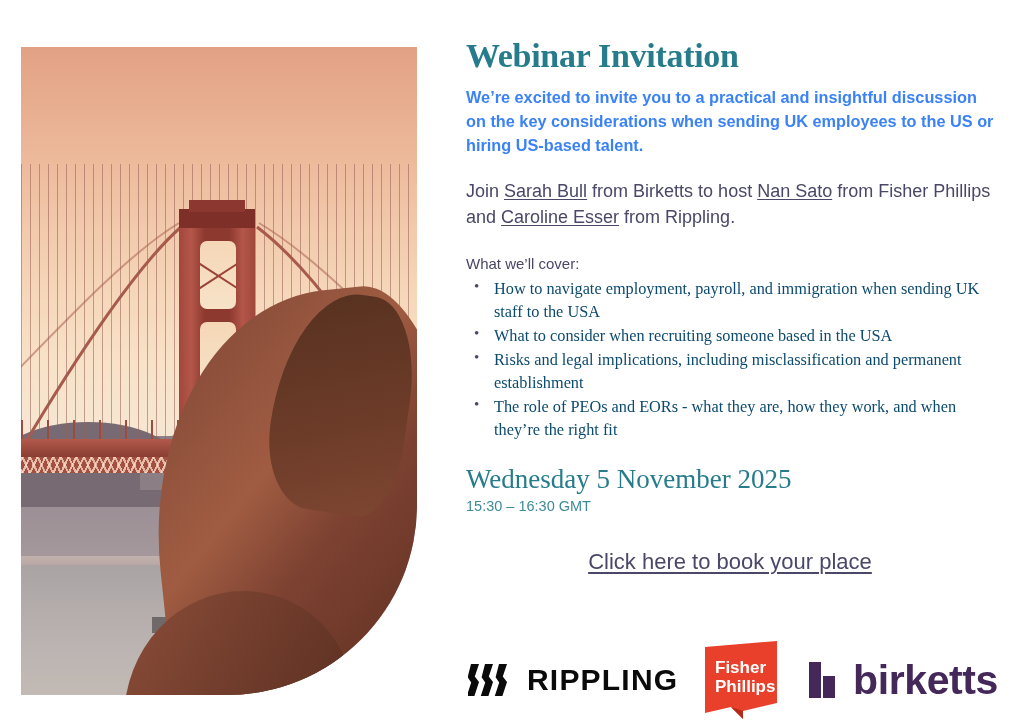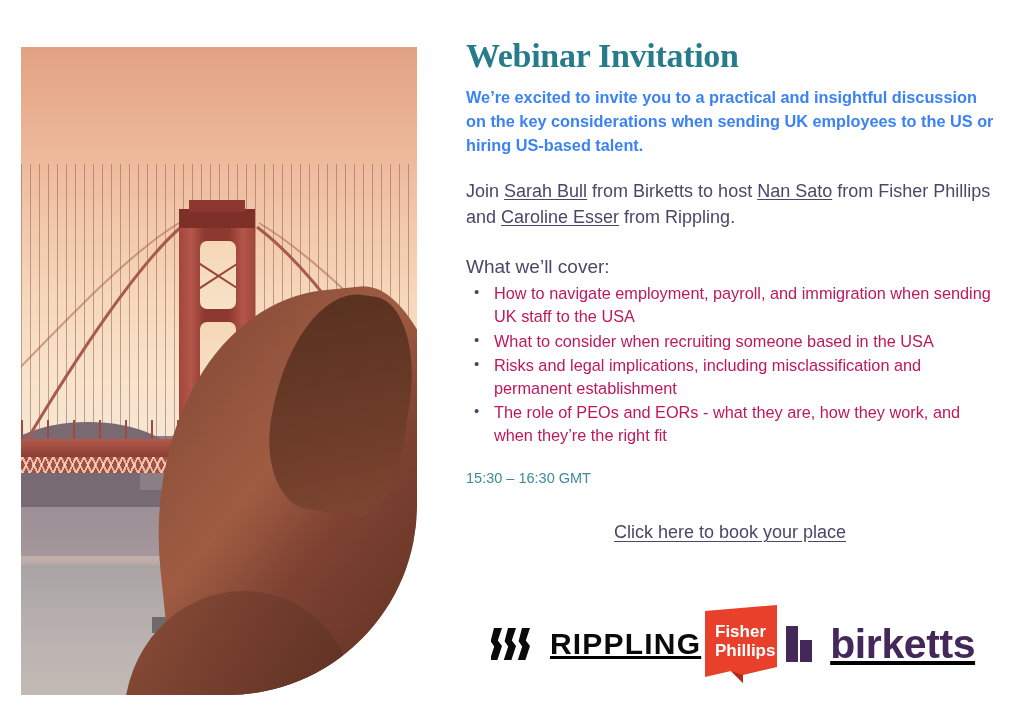--- a/index.html
+++ b/index.html
@@ -295,38 +295,39 @@
     max-width: 532px;
   }
   .join-line a,
   .ulink {
     color: #4a4768;
     text-decoration: underline;
     text-underline-offset: 2px;
   }
 
   .cover-heading {
-    font-size: 19px;
+    font-size: 15px;
     line-height: 1.45;
     color: #4a4768;
     margin-bottom: 2px;
   }
 
   ul.cover-list {
     list-style: none;
     margin: 0 0 22px 0;
     padding: 0;
   }
   ul.cover-list li {
     position: relative;
     padding-left: 28px;
     font-size: 16.3px;
     line-height: 1.42;
-    color: #be185d;
+    color: #0c4a6e;
     margin-bottom: 1px;
+    font-family: Liberation Serif, serif;
   }
   ul.cover-list li:before {
     content: "\2022";
     position: absolute;
     left: 8px;
     top: -1px;
     font-size: 15px;
     color: #4a4768;
   }
 
@@ -343,37 +344,36 @@
     color: #3d8b99;
     margin-top: 2px;
   }
 
   .cta-wrap {
     text-align: center;
     margin-top: 34px;
     padding-right: 6px;
   }
   .cta-link {
-    font-size: 18px;
+    font-size: 22px;
     color: #4a4768;
     text-decoration: underline;
     text-underline-offset: 3px;
   }
 
   
   .logo-row {
     position: absolute;
     left: 466px;
-    top: 604px;
+    top: 640px;
     width: 534px;
     height: 80px;
     display: flex;
     align-items: center;
-    justify-content: center;
-    text-decoration: underline;
+    justify-content: space-between;
   }
 
   
   .logo-rippling {
     display: flex;
     align-items: center;
     gap: 13px;
     margin-left: 2px;
   }
   .rip-mark { display: block; }
@@ -469,20 +469,21 @@
 
   <p class="cover-heading">What we’ll cover:</p>
 
   <ul class="cover-list">
     <li>How to navigate employment, payroll, and immigration when sending UK staff to the USA</li>
     <li>What to consider when recruiting someone based in the USA</li>
     <li>Risks and legal implications, including misclassification and permanent establishment</li>
     <li>The role of PEOs and EORs - what they are, how they work, and when they’re the right fit</li>
   </ul>
 
+  <div class="event-date">Wednesday 5 November 2025</div>
   <div class="event-time">15:30 – 16:30 GMT</div>
 
   <div class="cta-wrap">
     <a href="#" class="cta-link">Click here to book your place</a>
   </div>
 </div>
 
 <div class="logo-row">
 
   <div class="logo-rippling">

